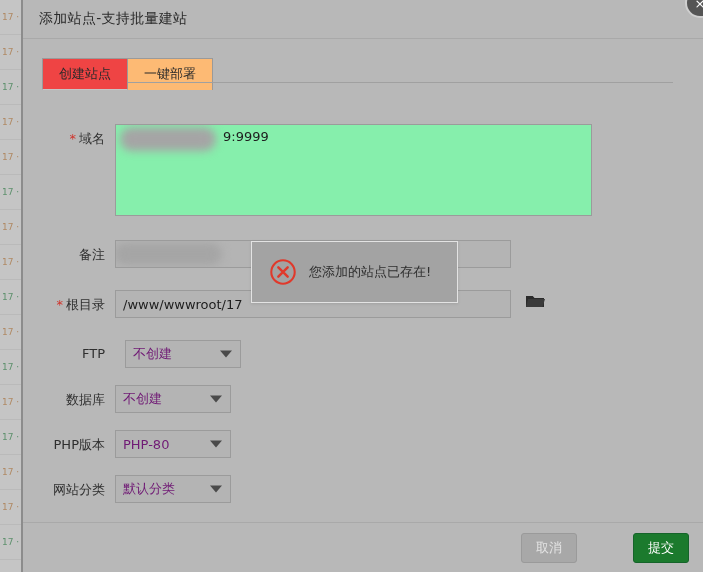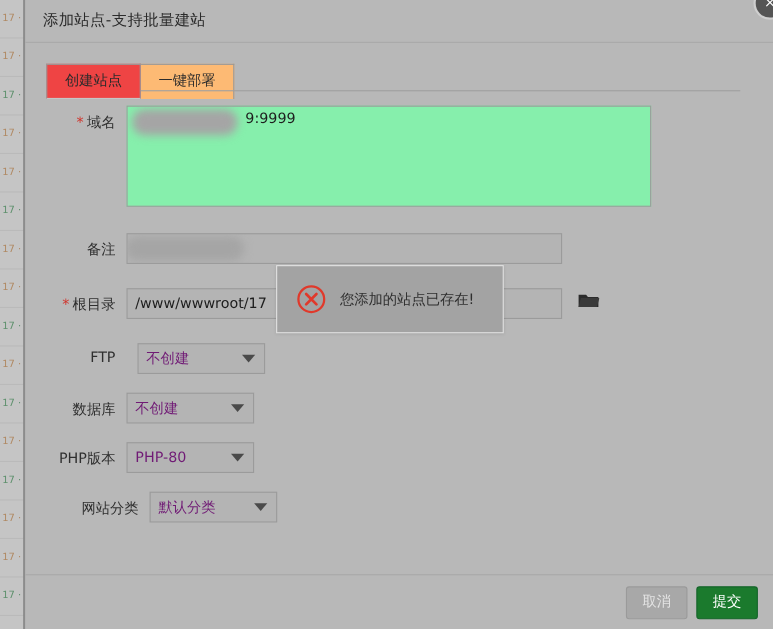--- a/index.html
+++ b/index.html
@@ -122,21 +122,21 @@
     position: absolute;
     left: 19px;
     right: 30px;
     top: 82px;
     height: 1px;
     background: #a0a0a0;
   }
 
   
   #form {
-    margin-top: 6px;
+    margin-top: 34px;
     padding-left: 0;
   }
   .row {
     display: flex;
     align-items: flex-start;
     margin-bottom: 16px;
   }
   .label {
     width: 92px;
     text-align: right;
@@ -278,20 +278,21 @@
     left: 0;
     right: 0;
     bottom: 0;
     height: 50px;
     border-top: 1px solid #a9a9a9;
     display: flex;
     align-items: center;
     justify-content: flex-end;
     padding-right: 14px;
     box-sizing: border-box;
+    gap: 48px;
   }
   .btn {
     font-size: 13px;
     padding: 6px 14px;
     border-radius: 3px;
     margin-left: 8px;
     box-sizing: border-box;
     line-height: 16px;
   }
   #cancel-btn {
@@ -414,21 +415,21 @@
         <span>PHP版本</span>
       </div>
       <div class="field">
         <div class="select-box">
           <span>PHP-80</span>
           <span class="caret"></span>
         </div>
       </div>
     </div>
 
-    <div class="row" style="margin-top:17px;padding-left:21px;">
+    <div class="row" style="margin-top:17px;">
       <div class="label">
         <span>网站分类</span>
       </div>
       <div class="field">
         <div class="select-box">
           <span>默认分类</span>
           <span class="caret"></span>
         </div>
       </div>
     </div>

